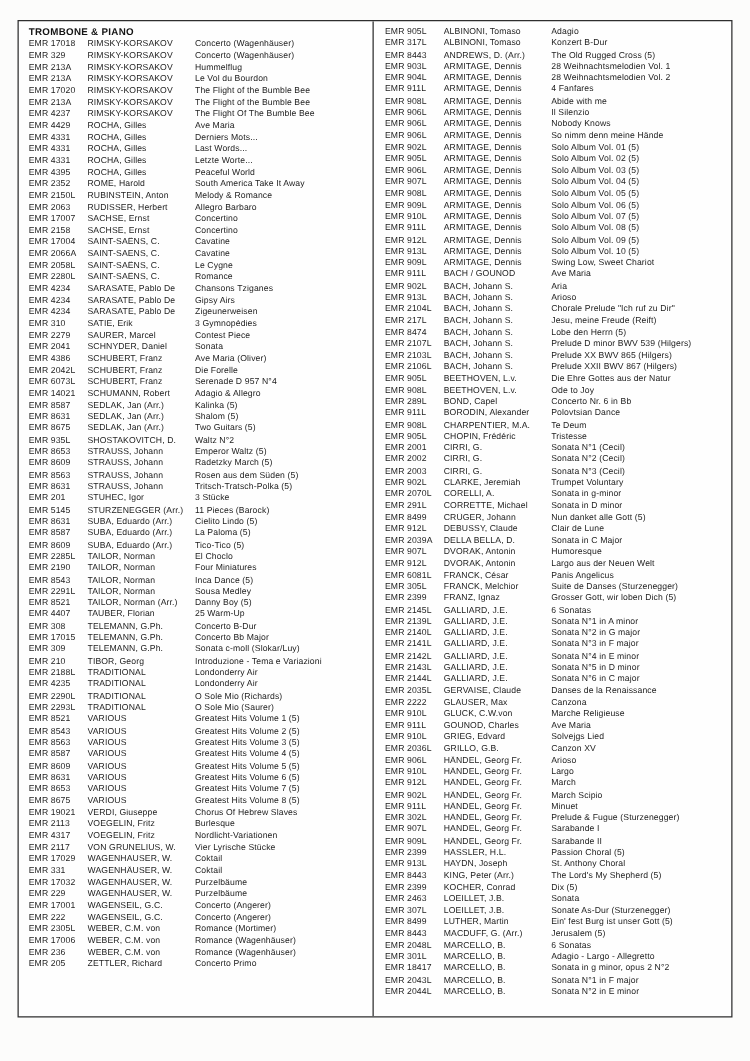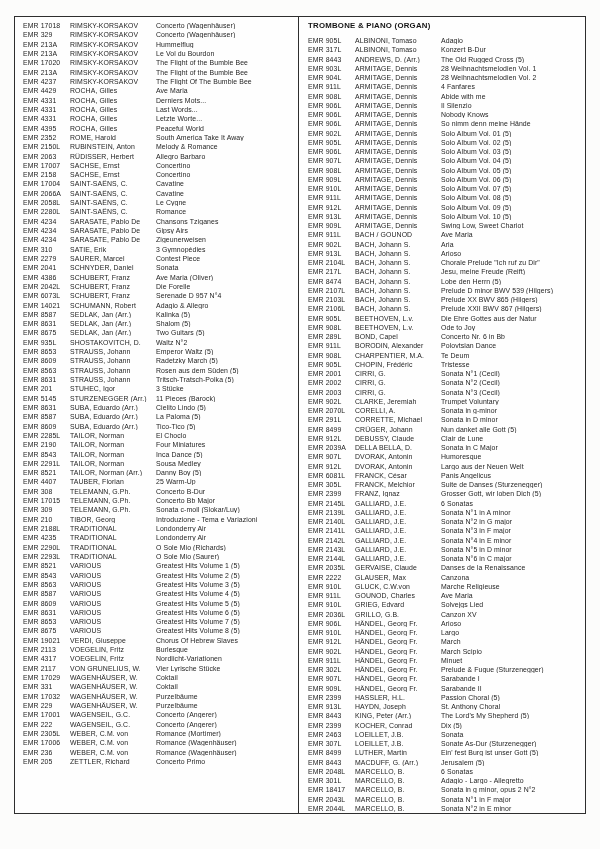--- a/index.html
+++ b/index.html
@@ -51,20 +51,21 @@
   .c-no   { width: 47px; flex: none; overflow: hidden; }
   .c-comp { width: 86px; flex: none; overflow: hidden; }
   .c-title{ flex: 1; overflow: hidden; }
 </style>
 </head>
 <body>
 
 <div class="sheet">
 
   <section class="col col-left">
+    <h2 class="sec-title">TROMBONE &amp; PIANO</h2>
     <div class="rows">
 
         <div class="row">
           <span class="c-no">EMR 17018</span>
           <span class="c-comp">RIMSKY-KORSAKOV</span>
           <span class="c-title">Concerto (Wagenhäuser)</span>
         </div>
 
         <div class="row">
           <span class="c-no">EMR 329</span>
@@ -536,21 +537,20 @@
 
         <div class="row">
           <span class="c-no">EMR 205</span>
           <span class="c-comp">ZETTLER, Richard</span>
           <span class="c-title">Concerto Primo</span>
         </div>
       </div>
   </section>
 
   <section class="col col-right">
-    <h2 class="sec-title">TROMBONE &amp; PIANO (ORGAN)</h2>
     <div class="rows">
 
         <div class="row">
           <span class="c-no">EMR 905L</span>
           <span class="c-comp">ALBINONI, Tomaso</span>
           <span class="c-title">Adagio</span>
         </div>
 
         <div class="row">
           <span class="c-no">EMR 317L</span>

